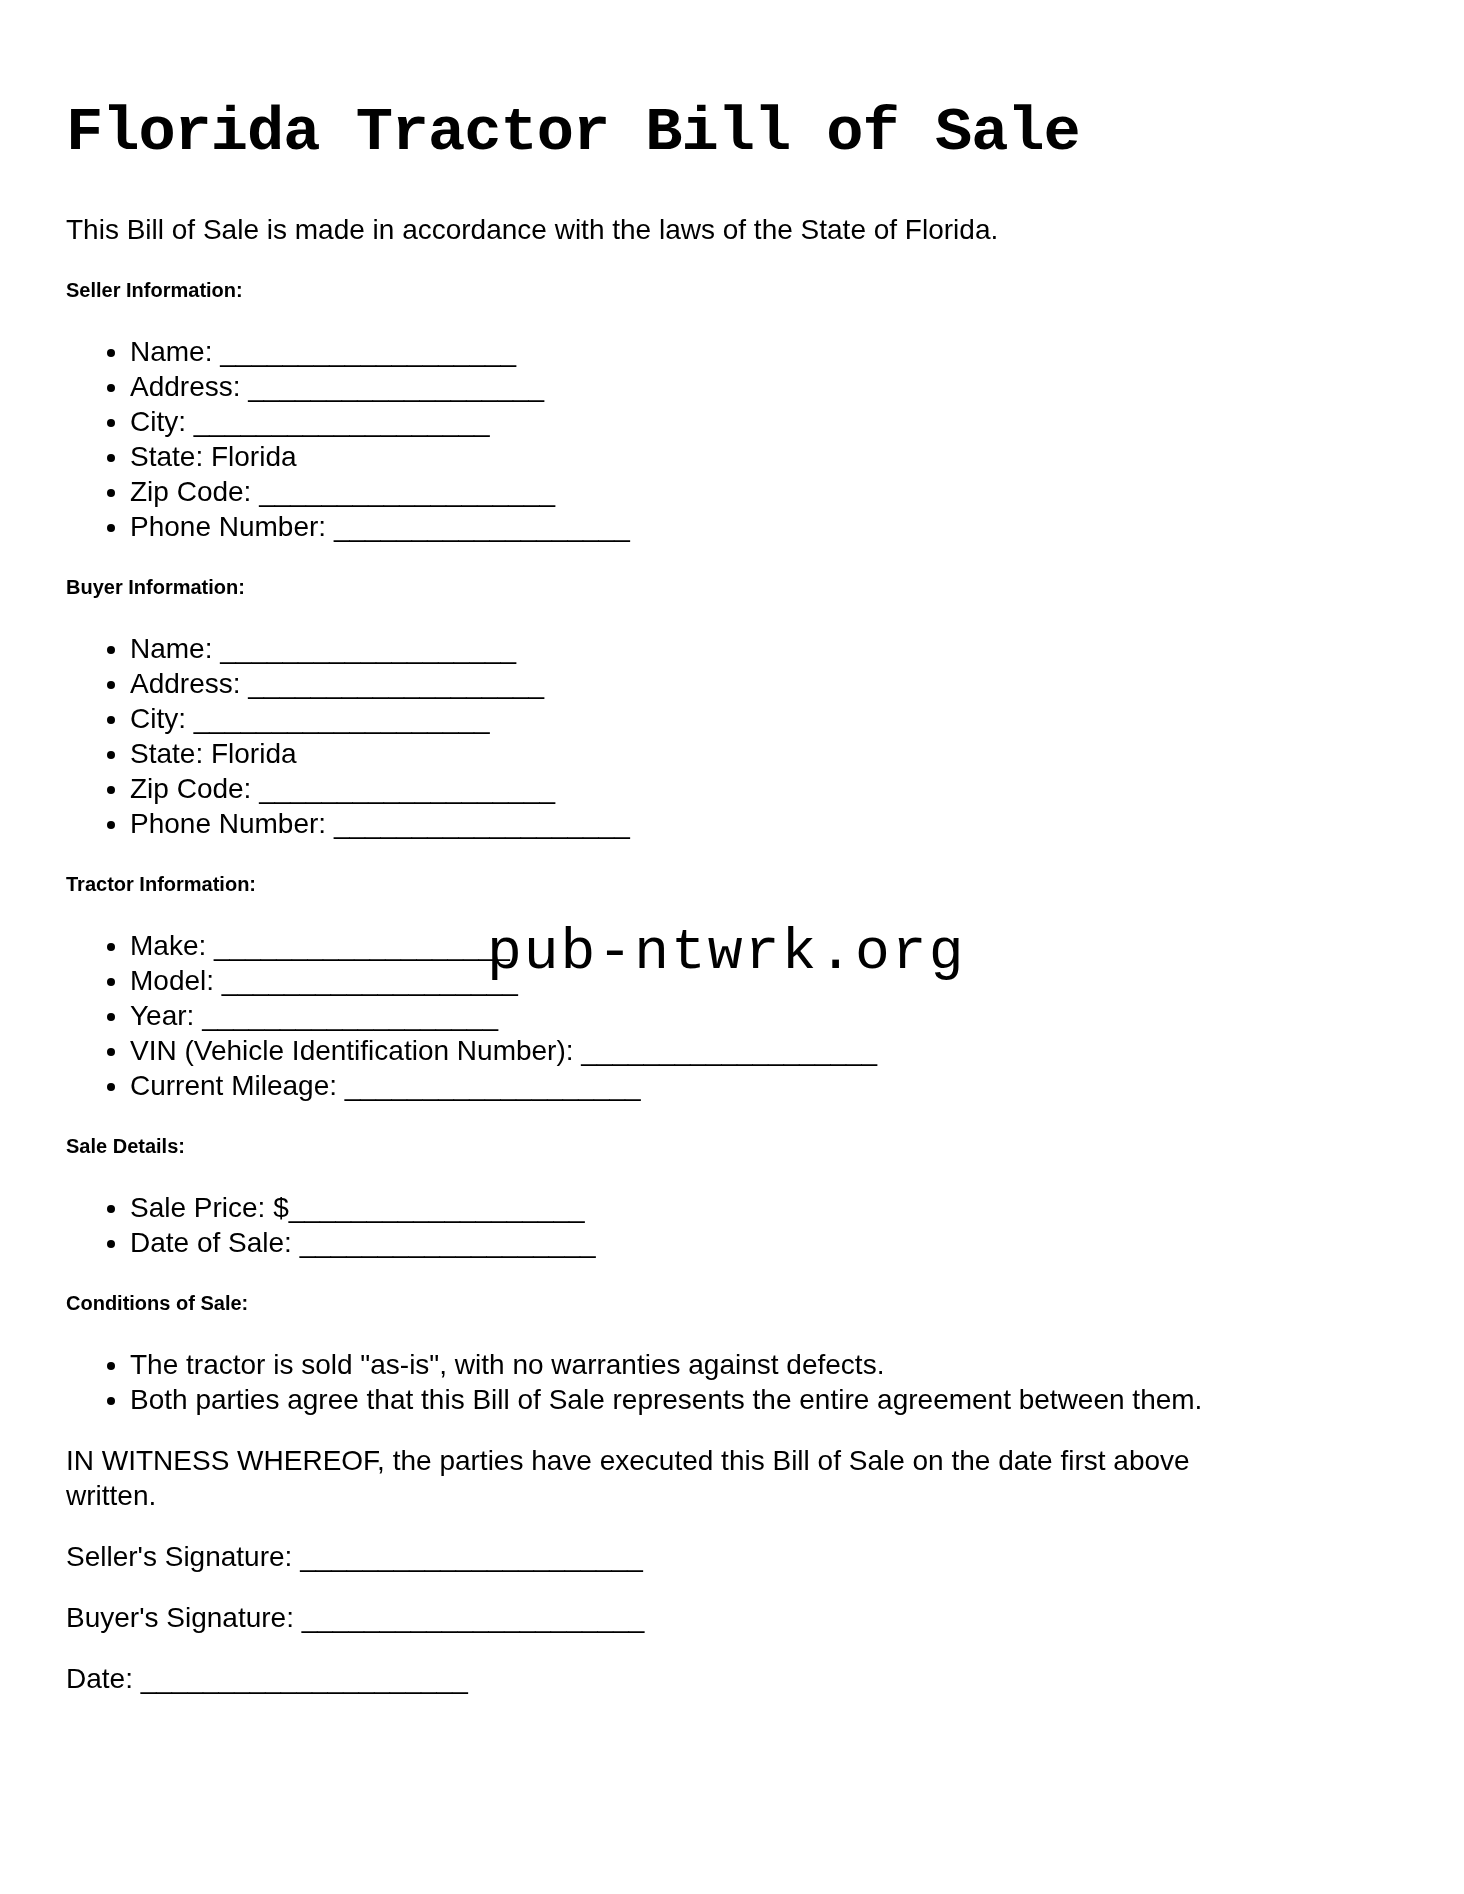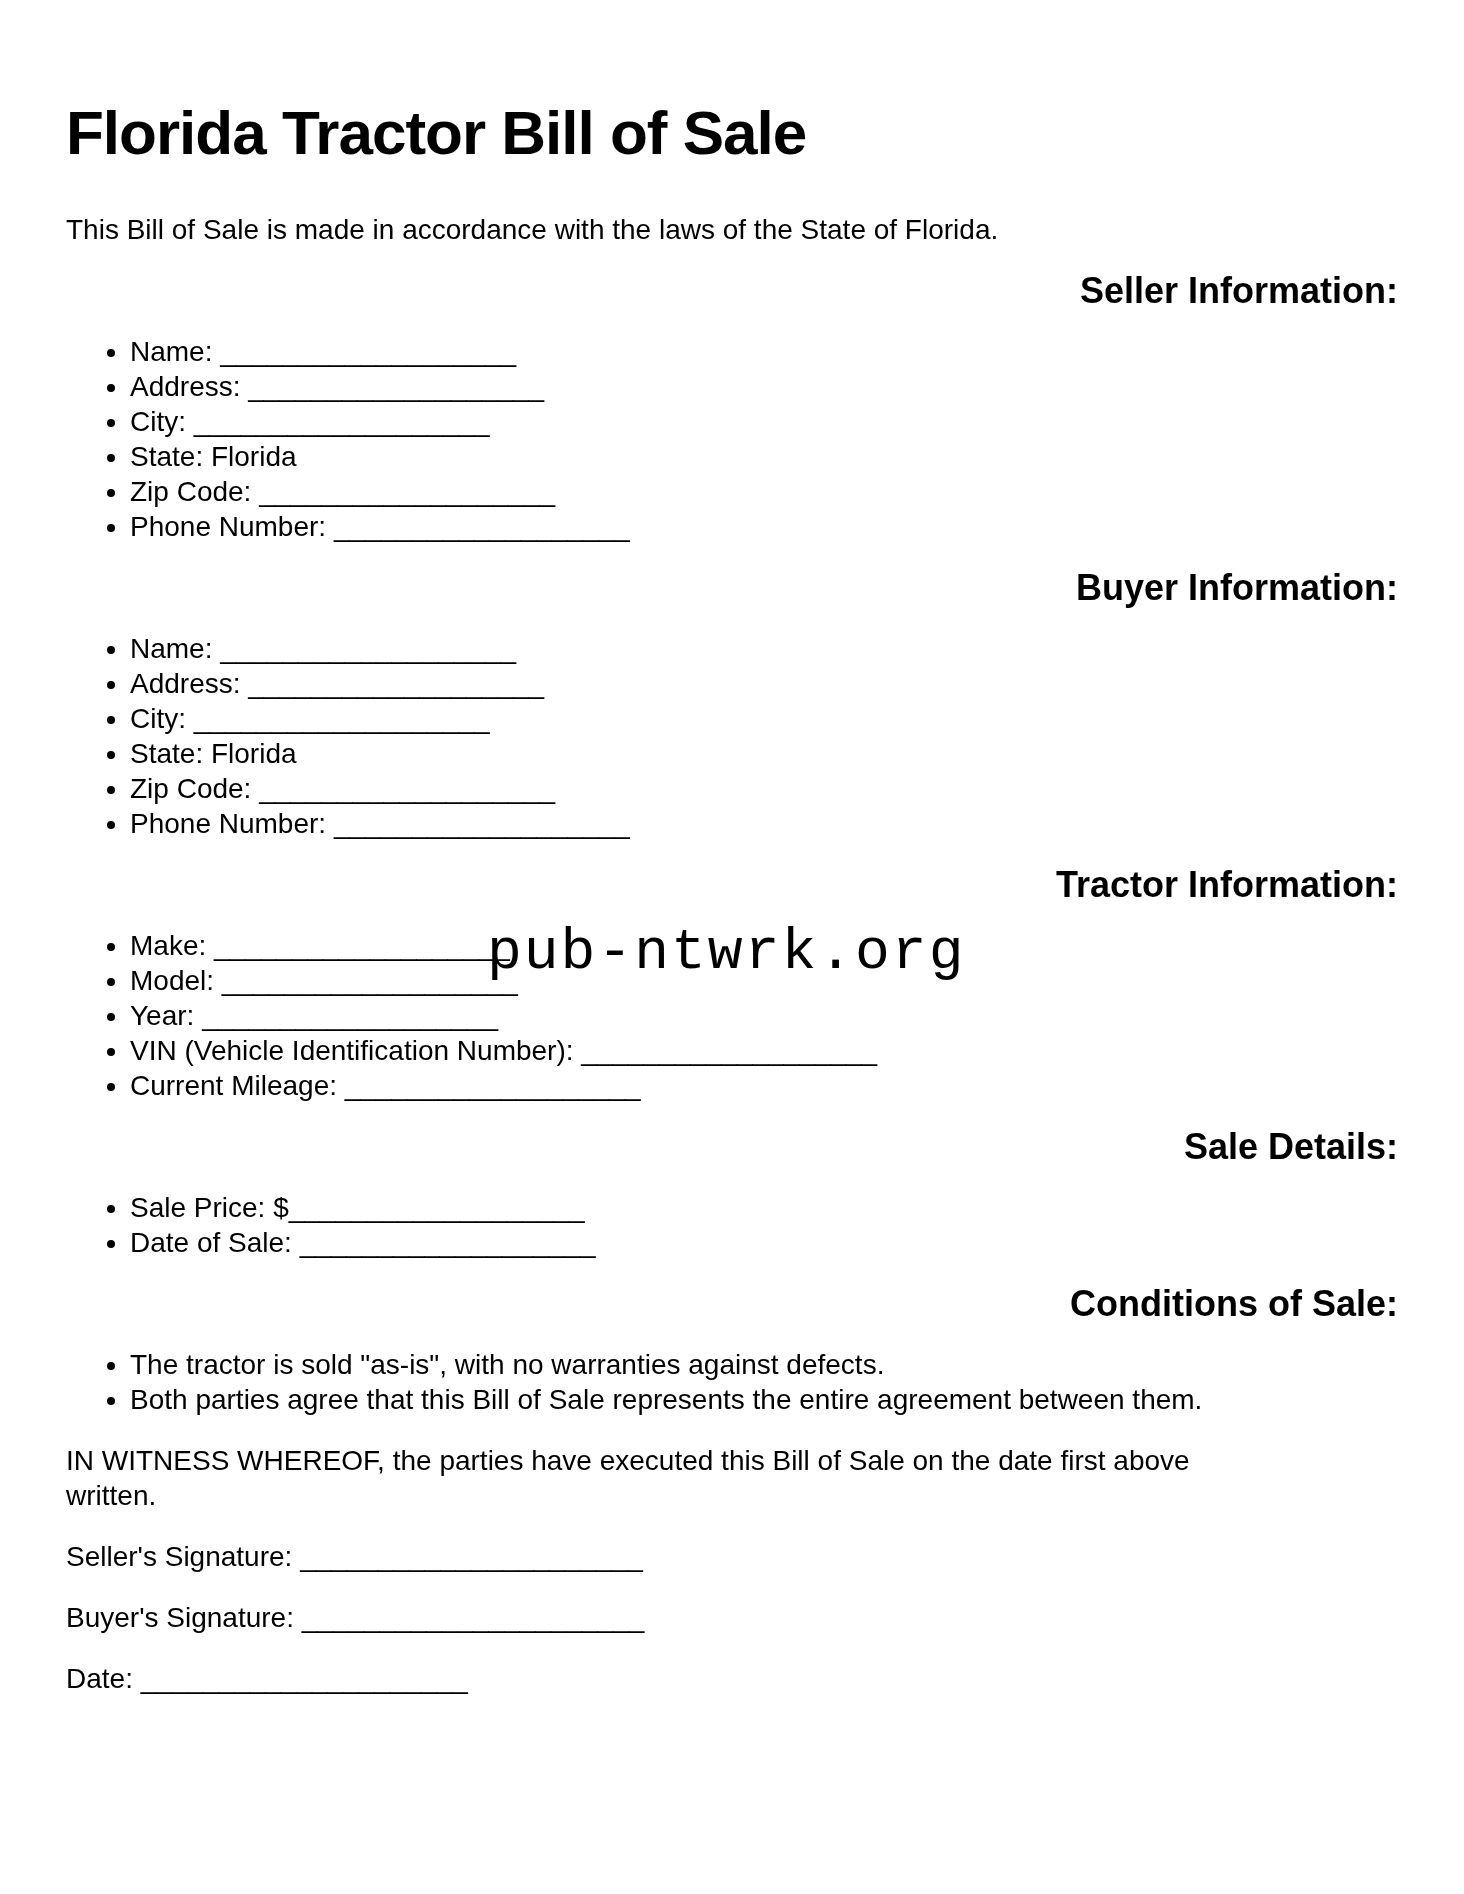--- a/index.html
+++ b/index.html
@@ -15,23 +15,24 @@
     padding: 100px 66px 80px 66px;
     position: relative;
   }
   .doc { position: relative; z-index: 1; }
   h1 {
     font-size: 62px;
     line-height: 66px;
     letter-spacing: -1px;
     font-weight: bold;
     margin: 0 0 46px 0;
+    font-family: Liberation Mono, monospace;
   }
   p, h2, ul { margin: 26px 0; }
-  h2 { font-size: 36px; line-height: 35px; font-weight: bold; text-align: right; }
+  h2 { font-size: 20px; line-height: 35px; font-weight: bold; }
   ul { padding-left: 64px; list-style: disc; }
   li { line-height: 35px; }
   .intro { margin-top: 0; }
   .conditions li { max-width: 1120px; }
   .witness { max-width: 1200px; }
   .sig-label { font-weight: normal; }
   .watermark {
     position: absolute;
     left: 487px;
     top: 924px;

